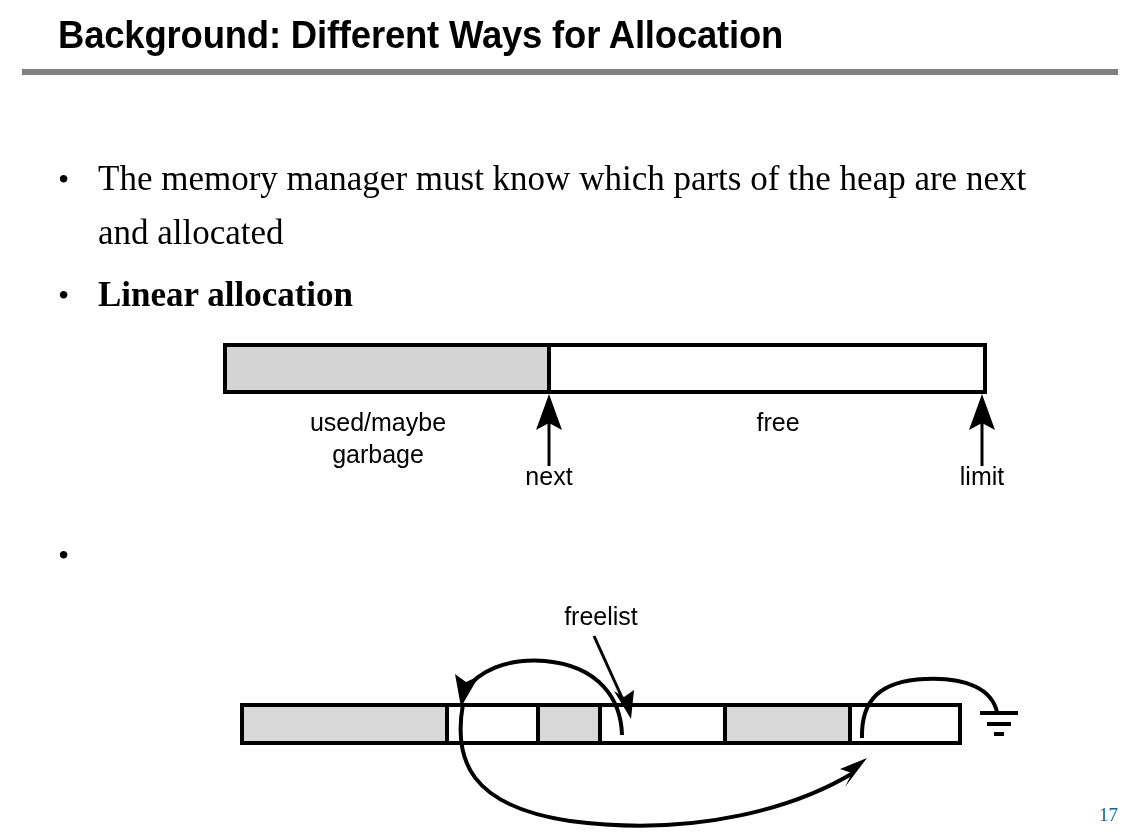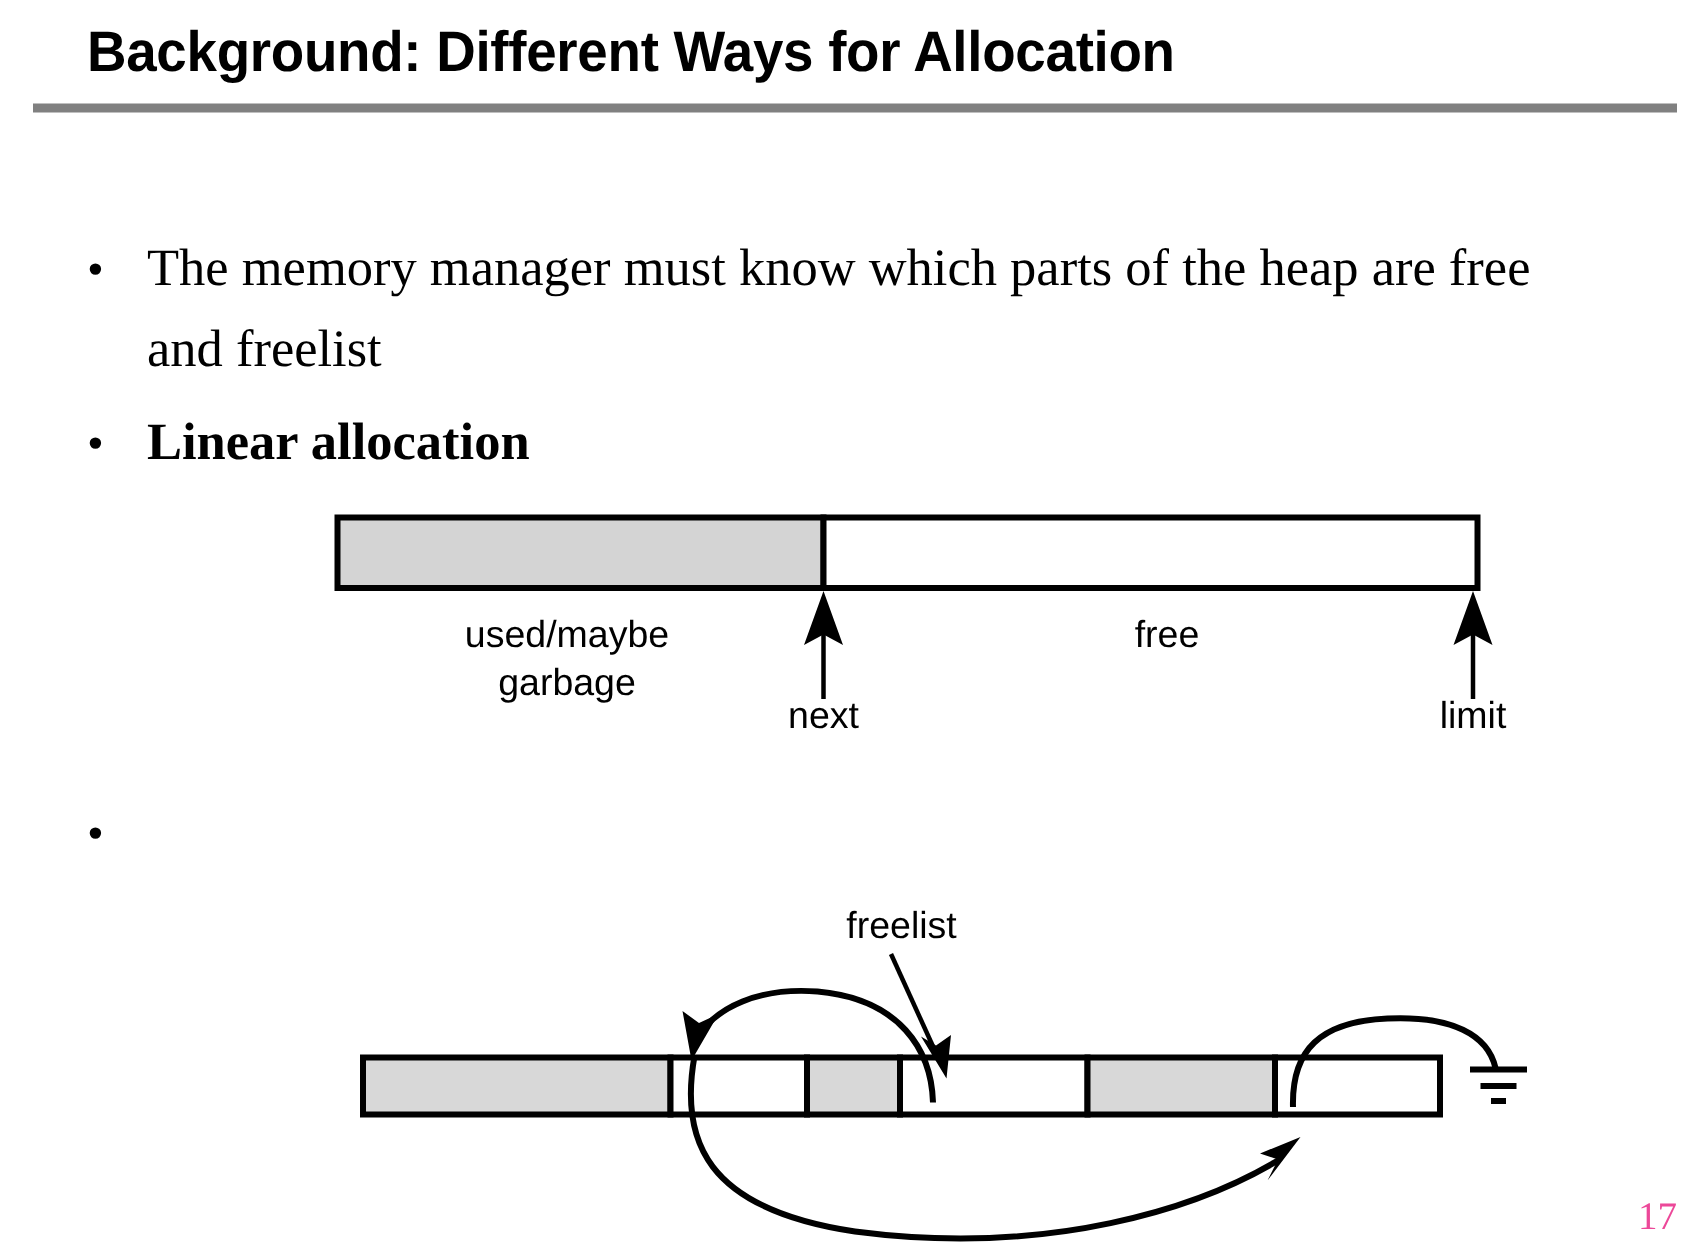--- a/index.html
+++ b/index.html
@@ -73,35 +73,35 @@
     top: 0;
     text-decoration: underline;
   }
   .diagram svg { display: block; }
 
   
   #page-number {
     position: absolute;
     right: 16px;
     bottom: 8px;
-    font-size: 26px;
+    font-size: 19px;
     font-family: "Liberation Serif", "DejaVu Serif", serif;
-    color: #ec4899;
+    color: #0369a1;
   }
 </style>
 </head>
 <body>
 
 <div id="slide-title">Background: Different Ways for Allocation</div>
 
 <div id="title-rule"></div>
 
 <div class="bullet" id="bullet-1">
   <span class="dot">•</span>
-  <span class="btext">The memory manager must know which parts of the heap are free and freelist</span>
+  <span class="btext">The memory manager must know which parts of the heap are next and allocated</span>
 </div>
 
 <div class="bullet" id="bullet-2">
   <span class="dot">•</span>
   <span class="btext">Linear allocation</span>
 </div>
 
 <div class="diagram" id="linear-diagram">
   <svg width="1134" height="834" viewBox="0 0 1134 834">
     <defs>

